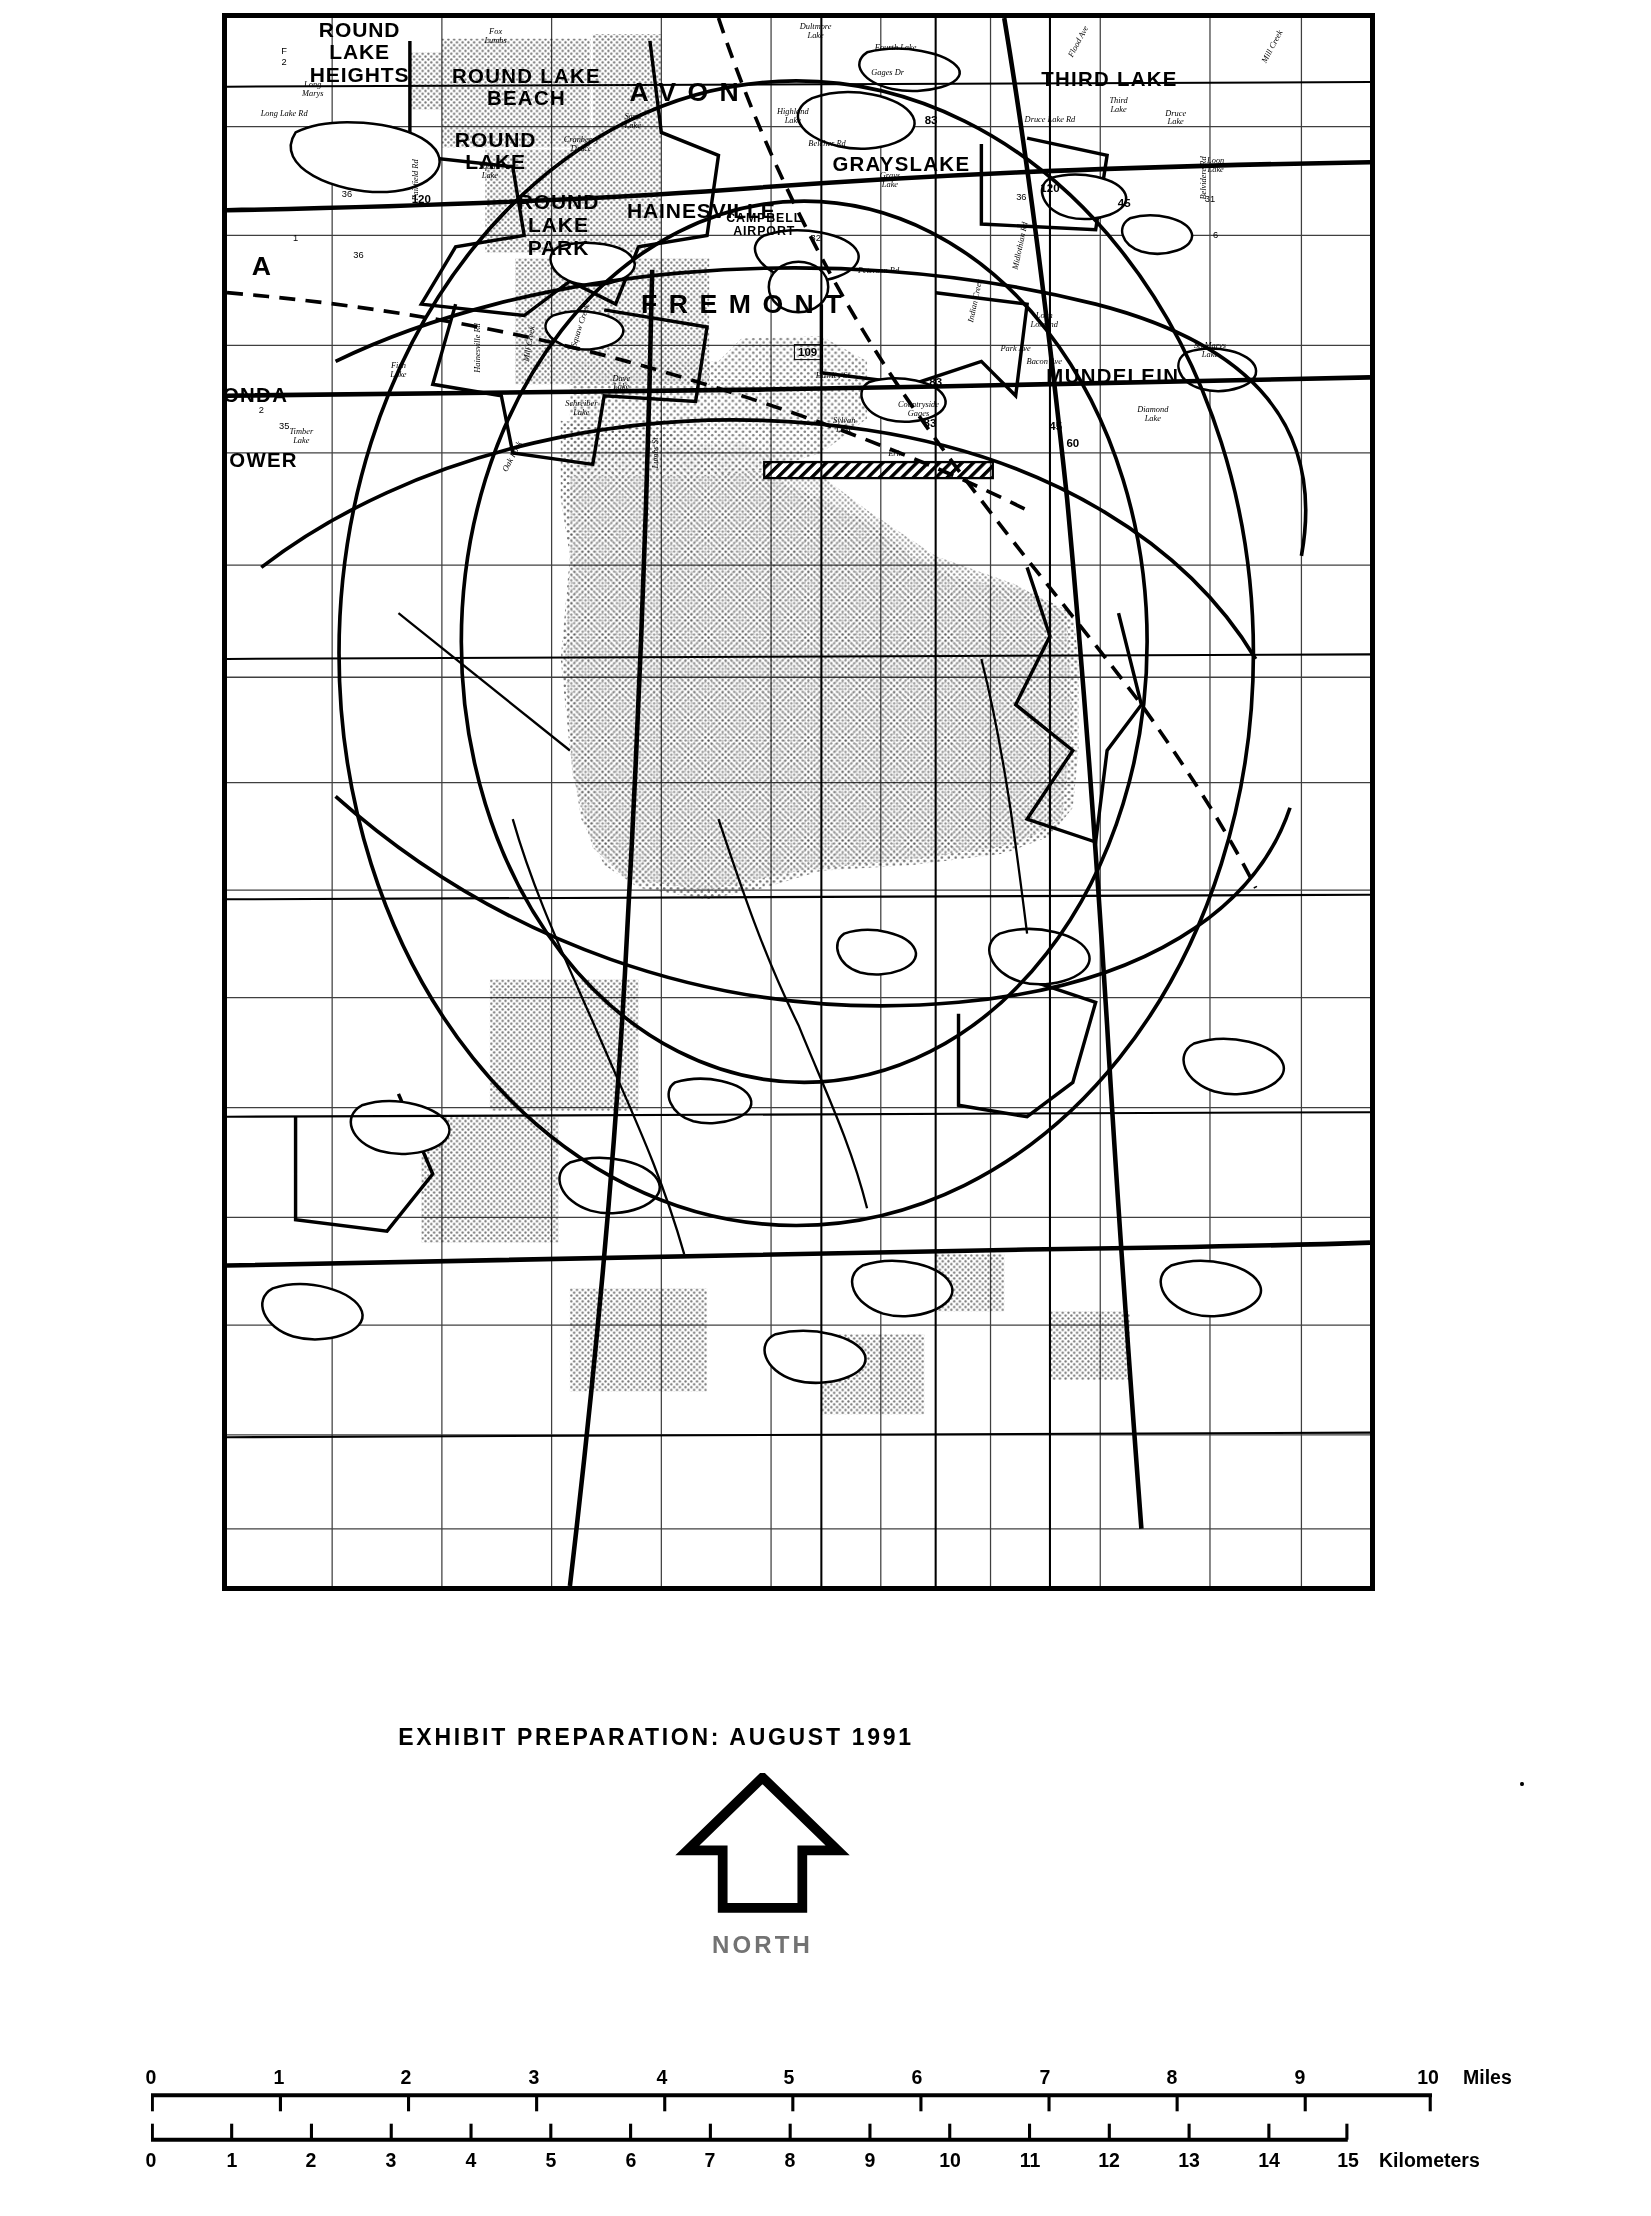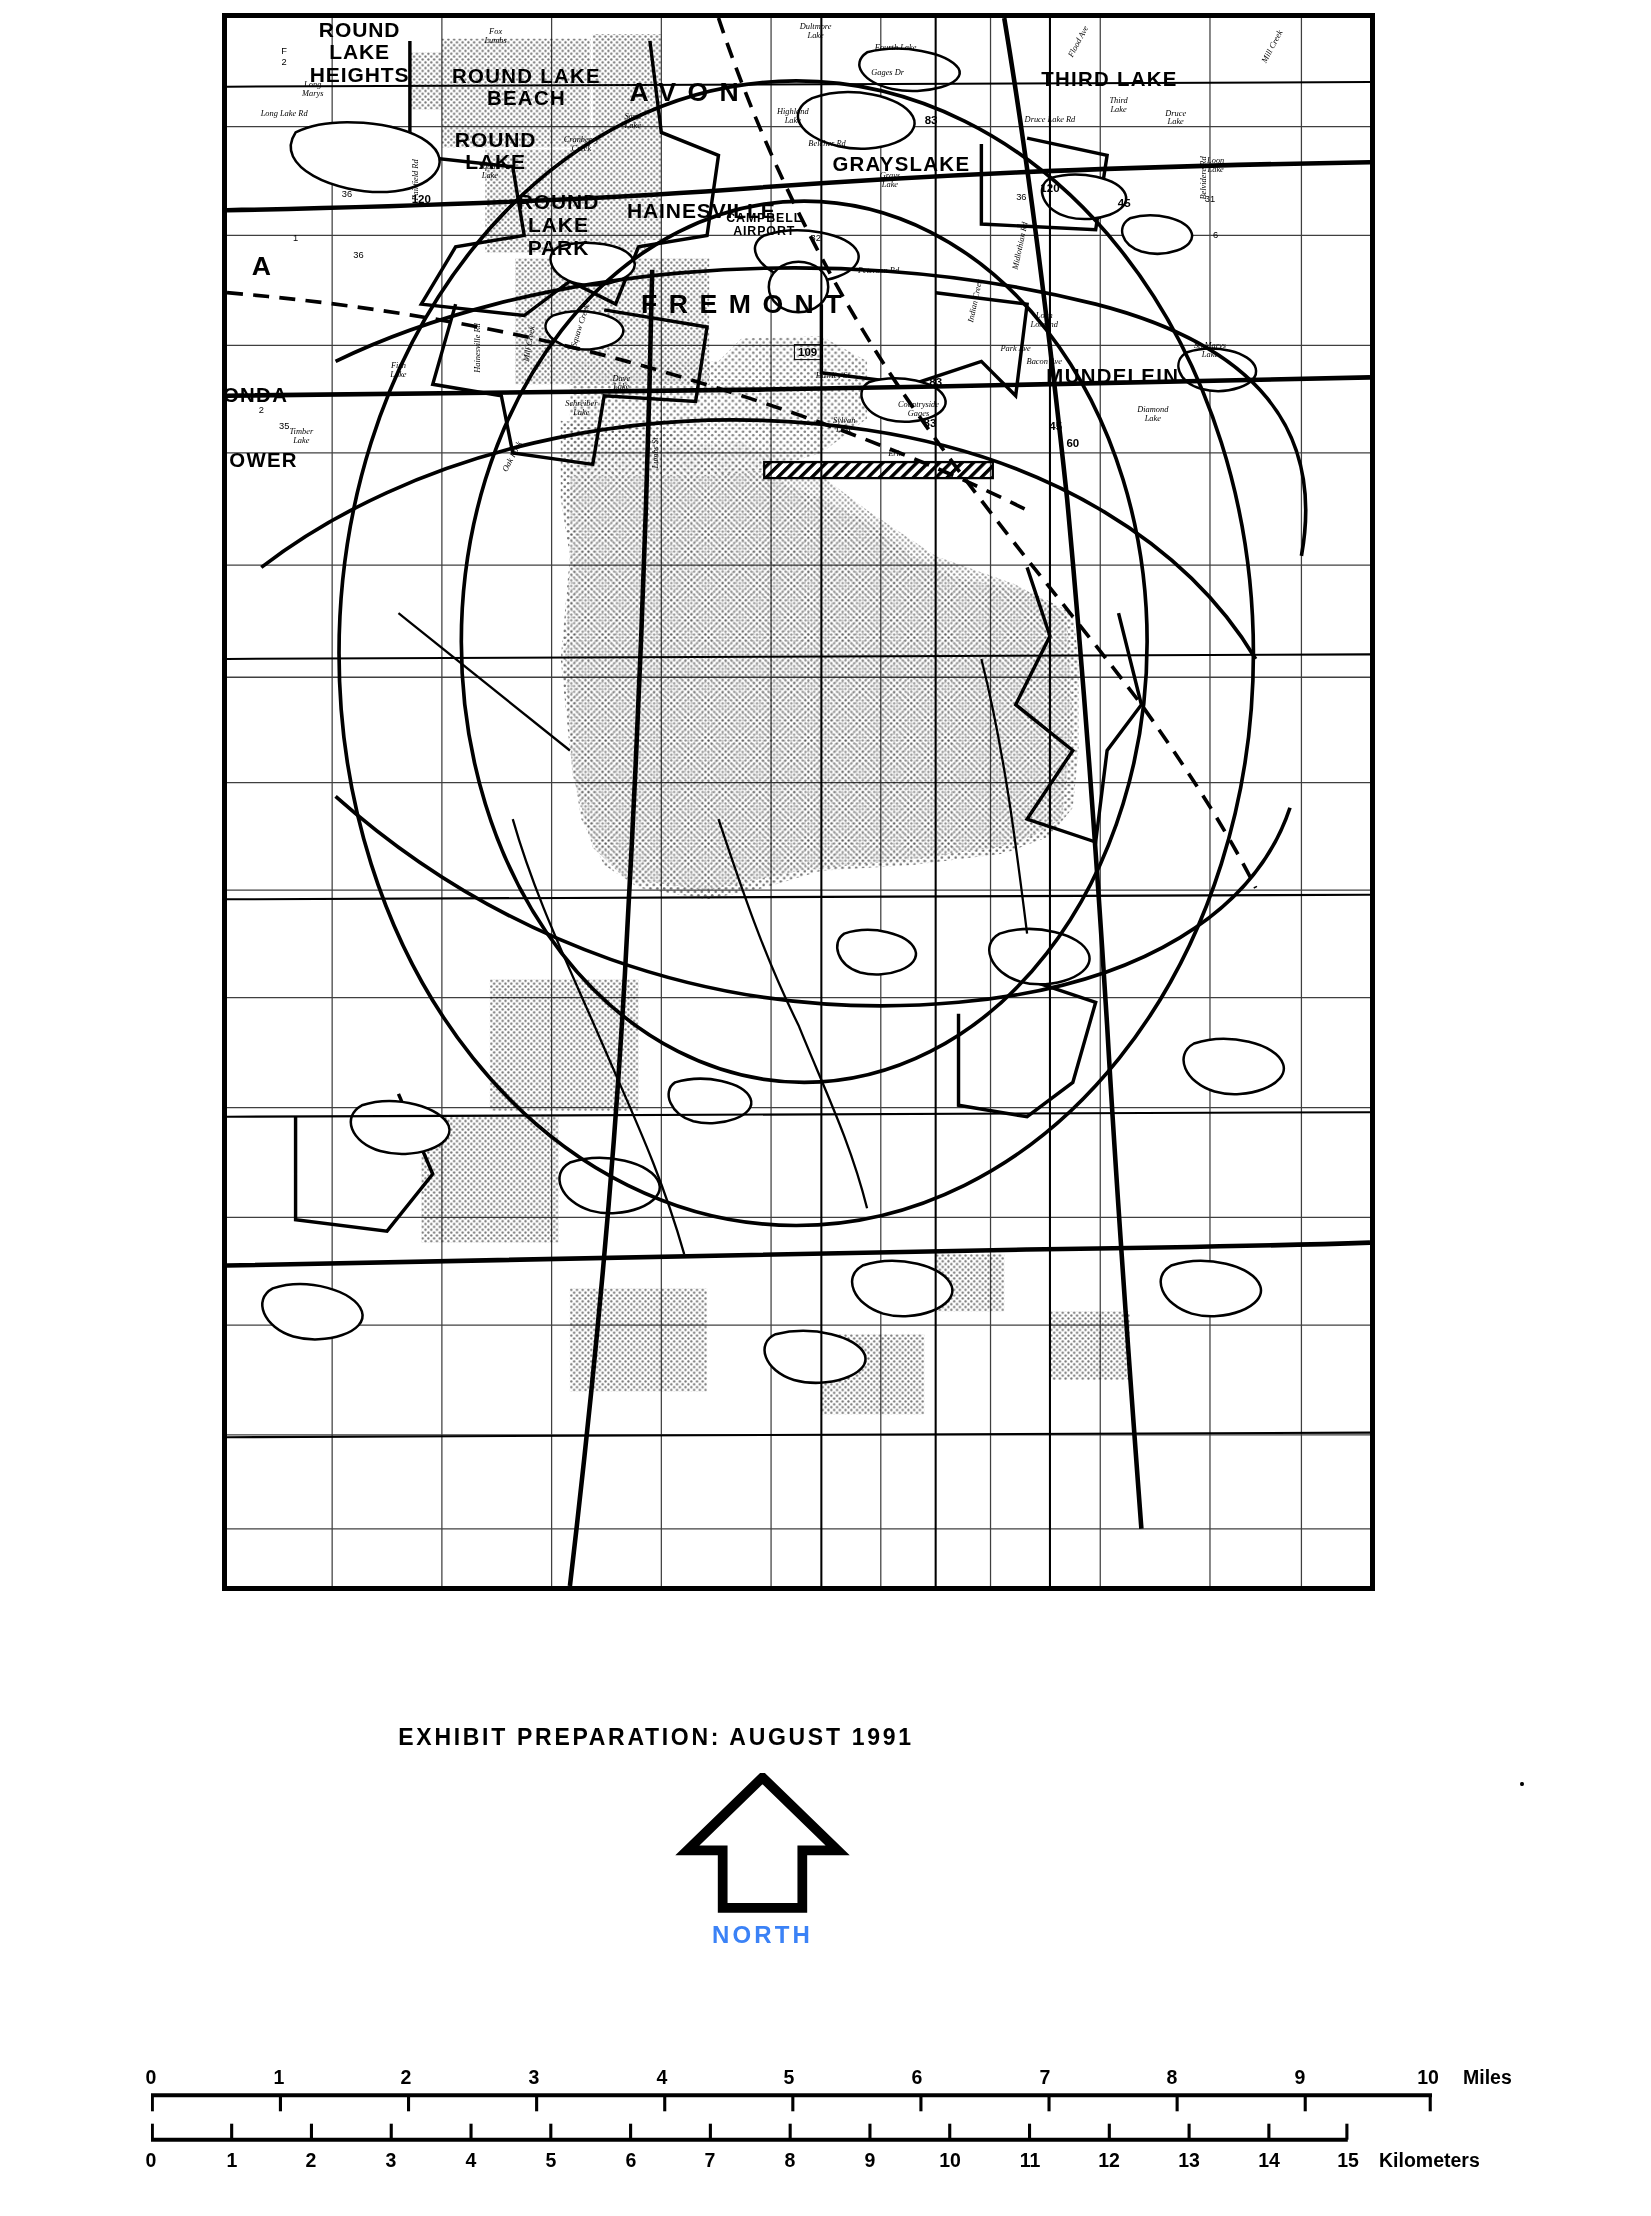--- a/index.html
+++ b/index.html
@@ -112,25 +112,25 @@
     left: 647px;
     top: 1773px;
     width: 231px;
     text-align: center;
   }
   #north-arrow {
     display: block;
     margin: 0 auto;
   }
   #north-label {
-    margin-top: 2px;
+    margin-top: 12px;
     font-size: 24px;
     font-weight: bold;
     letter-spacing: 3.1px;
-    color: #3b82f6;
+    color: #737373;
   }
 
   #scale-block {
     position: absolute;
     left: 151px;
     top: 2066px;
     width: 1445px;
   }
   #scale-title {
     font-size: 21px;
@@ -362,21 +362,21 @@
 Lake</div>
     <div class="small-label" style="left:83.0%;top:6.4%">Druce
 Lake</div>
     <div class="small-label" style="left:5.0%;top:6.1%">Long Lake Rd</div>
     <div class="small-label" style="left:72.0%;top:6.5%">Druce Lake Rd</div>
     <div class="small-label" style="left:49.5%;top:6.3%">Highland
 Lake</div>
     <div class="small-label" style="left:35.5%;top:6.6%">Sand
 Lake</div>
     <div class="small-label" style="left:31.0%;top:8.1%">Cranberry
-Creek</div>
+Druce</div>
     <div class="small-label" style="left:85.5%;top:10.2%;transform:translate(-50%,-50%) rotate(-90deg)">Belvidere Rd</div>
     <div class="small-label" style="left:86.5%;top:9.4%">Loon
 Lake</div>
     <div class="small-label" style="left:23.0%;top:9.8%">Squaw
 Lake</div>
     <div class="small-label" style="left:58.0%;top:10.4%">Grays
 Lake</div>
     <div class="small-label" style="left:52.5%;top:8.0%">Belcher Rd</div>
     <div class="small-label" style="left:47.0%;top:13.2%;font-style:normal;font-family:'Liberation Sans',sans-serif;font-size:12.4px;font-weight:bold;letter-spacing:0.9px">CAMPBELL
 AIRPORT</div>

